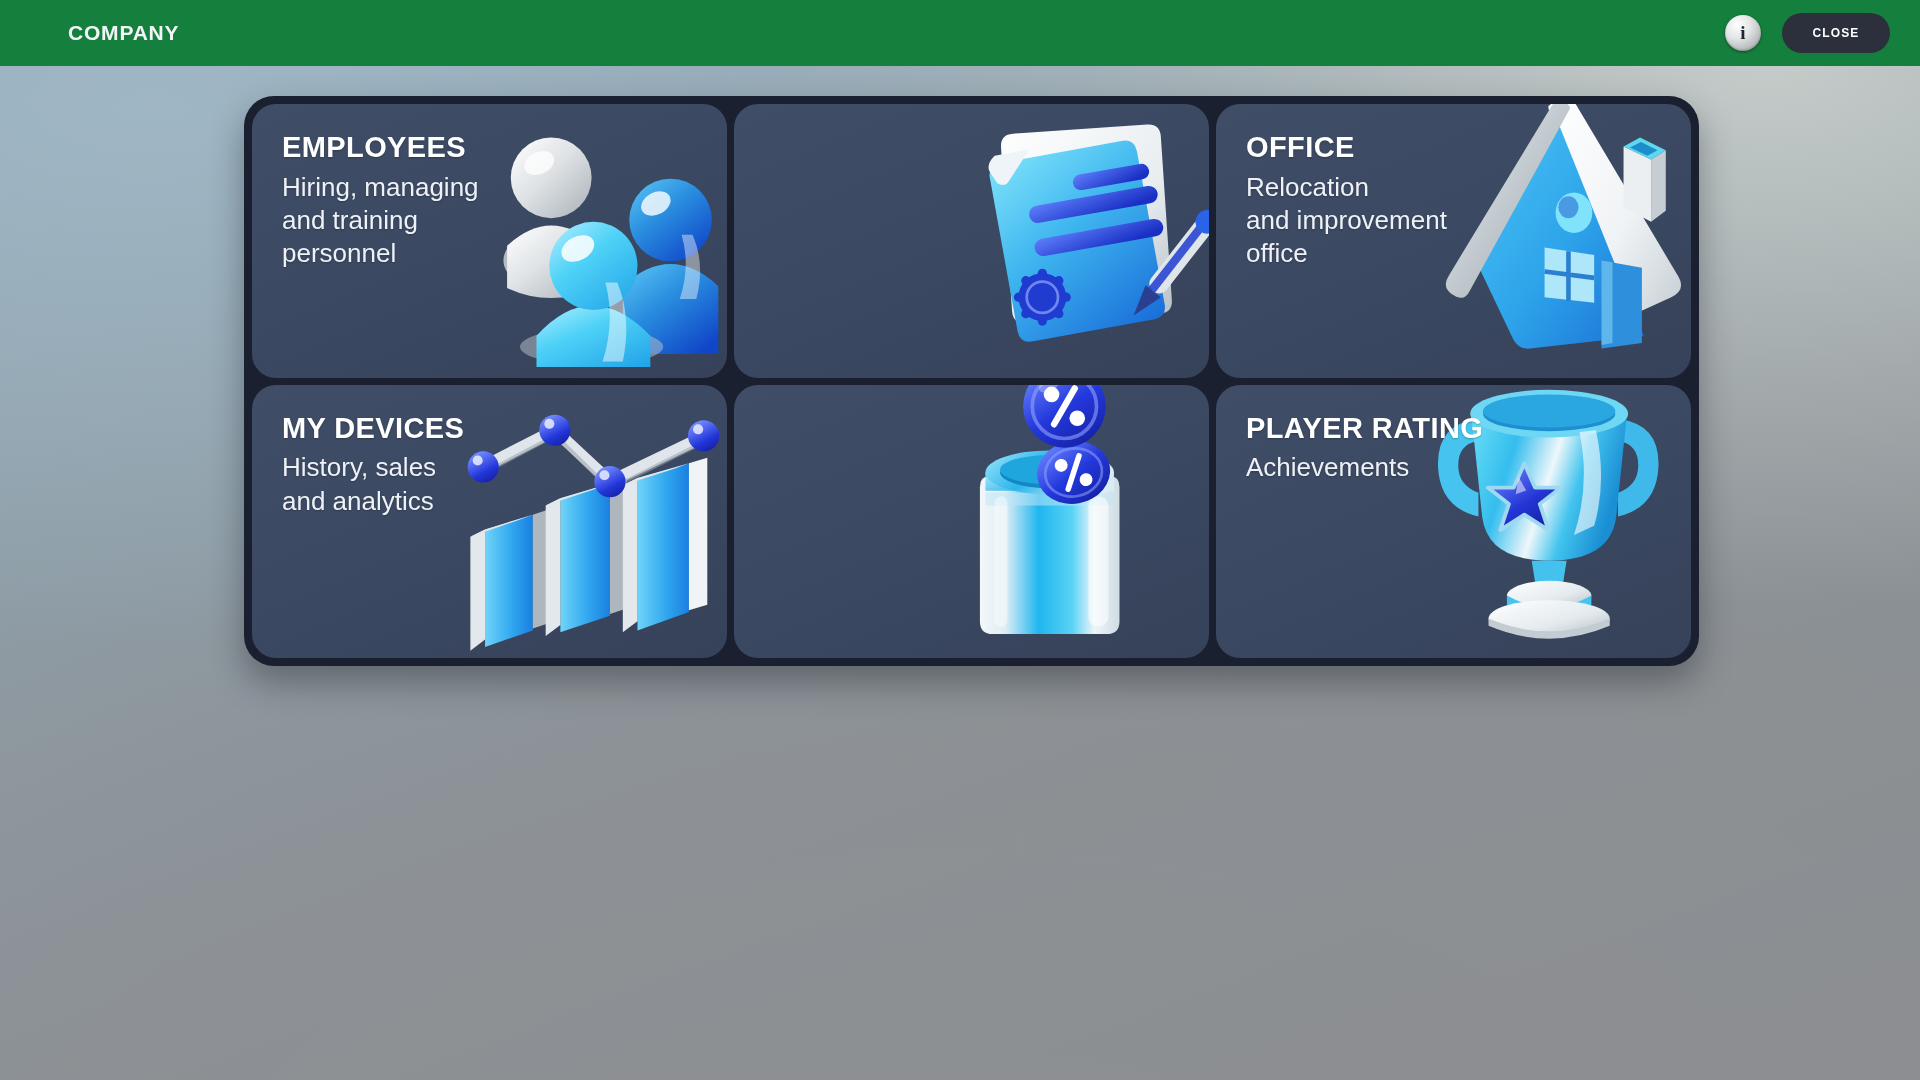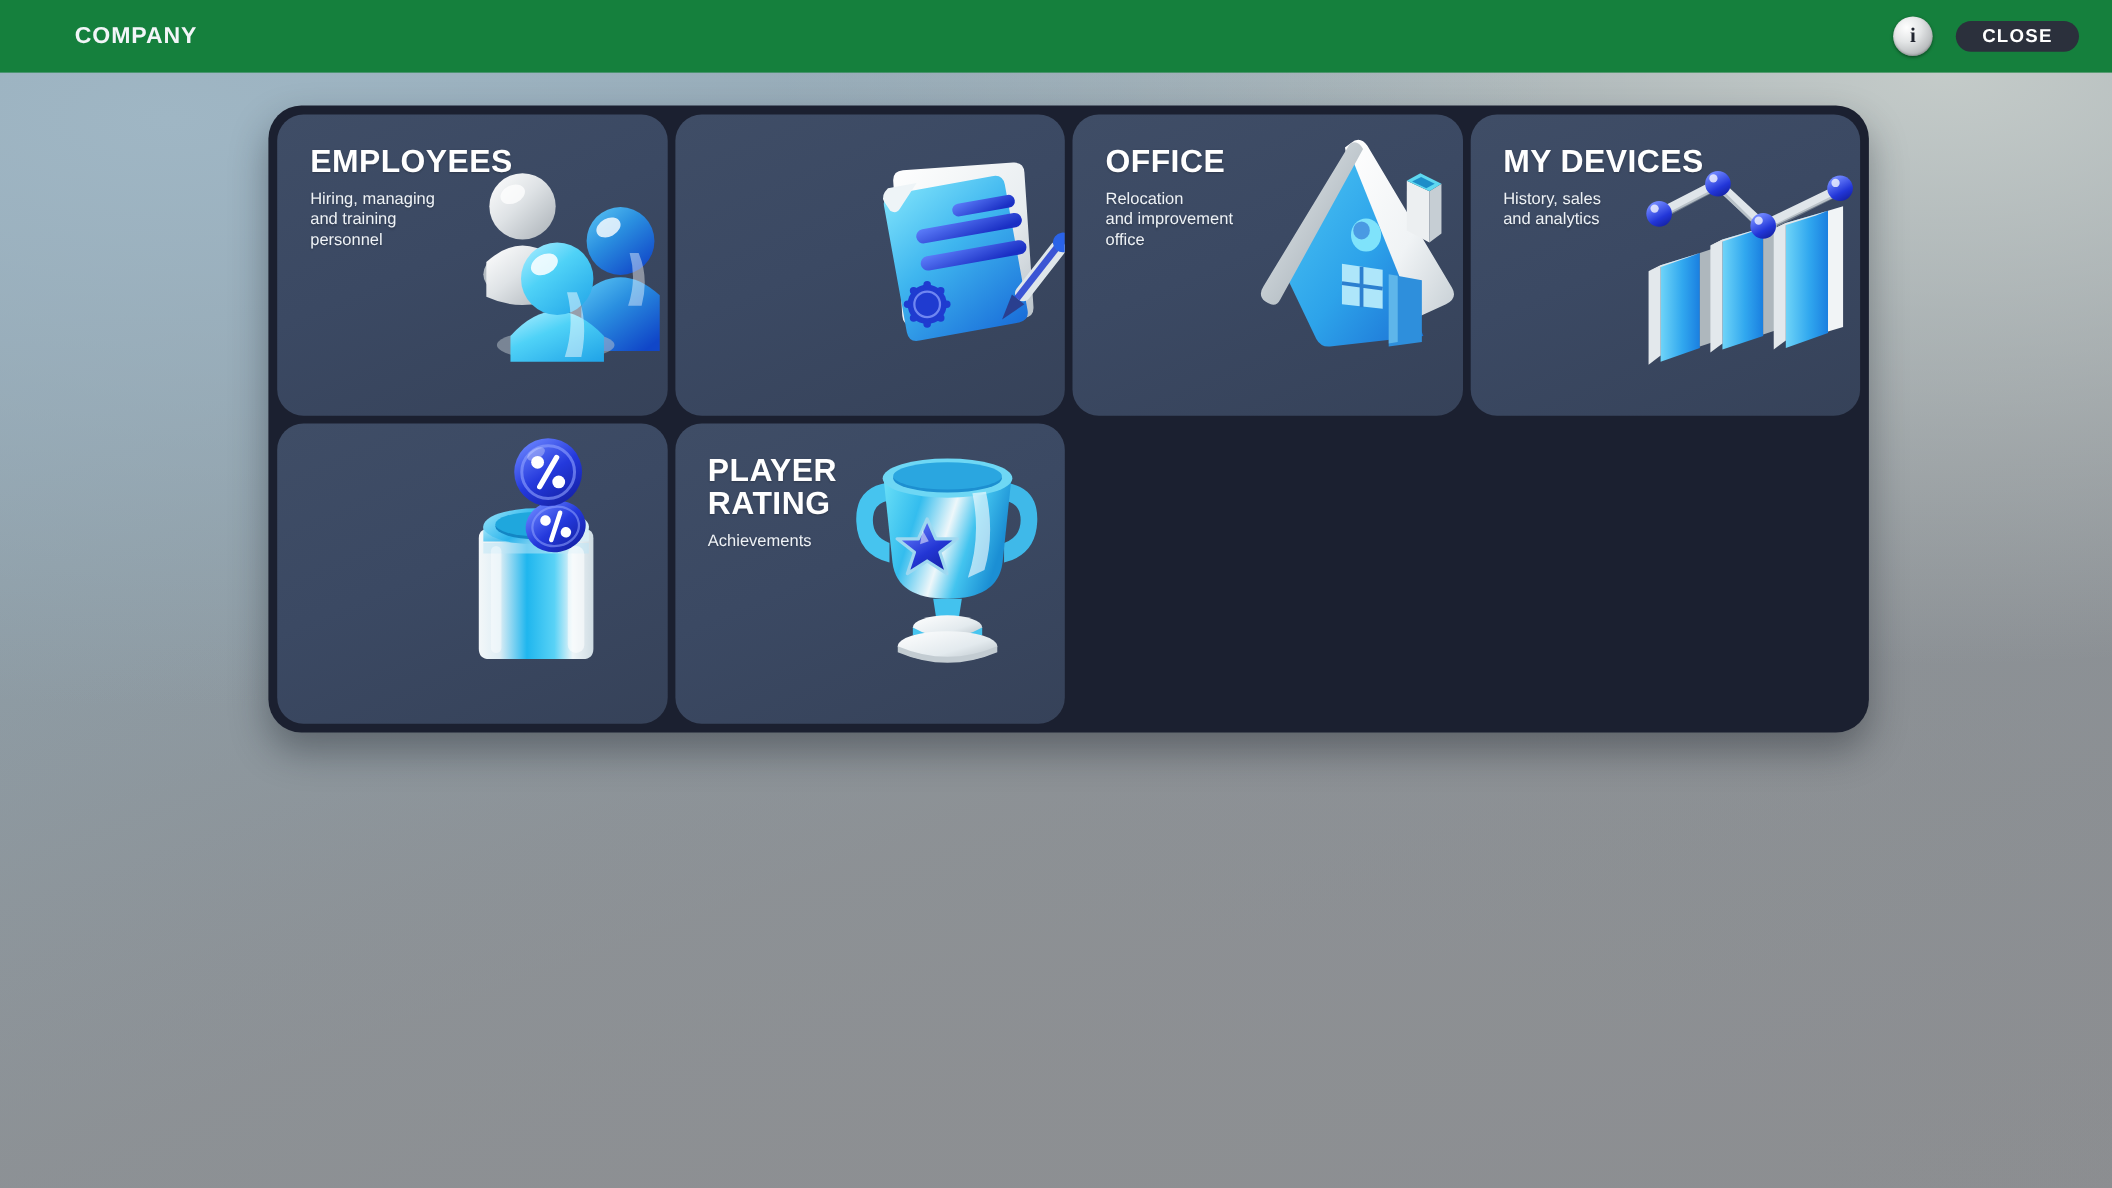--- a/index.html
+++ b/index.html
@@ -64,48 +64,48 @@
   }
   .info-btn .glyph {
     color: #20242f;
     font-size: 19px;
     font-weight: bold;
     font-family: "Liberation Serif", serif;
     line-height: 1;
     transform: translateY(-1px);
   }
   .close-btn {
-    height: 28px;
+    height: 40px;
     min-width: 108px;
     padding: 0 24px;
     border-radius: 20px;
     background: #2b303c;
     color: #ffffff;
-    font-size: 17px;
+    font-size: 12px;
     font-weight: bold;
     letter-spacing: 1.1px;
     display: flex;
     align-items: center;
     justify-content: center;
     cursor: pointer;
     border: none;
   }
 
   
   .grid-shell {
     position: absolute;
     left: 244px;
     top: 96px;
     width: 1455px;
     height: 570px;
     background: #1b2030;
     border-radius: 30px;
     padding: 8px;
     display: grid;
-    grid-template-columns: repeat(4, 1fr);
+    grid-template-columns: repeat(3, 1fr);
     grid-template-rows: repeat(2, 1fr);
     gap: 7px;
     box-shadow: 0 16px 34px rgba(20,25,35,.38);
     overflow: hidden;
   }
 
   .card {
     position: relative;
     background: linear-gradient(157deg, #3f4d66 0%, #3b4963 45%, #364259 100%);
     border-radius: 24px;
@@ -123,21 +123,21 @@
     color: #ffffff;
     font-size: 29px;
     font-weight: bold;
     letter-spacing: 0.4px;
     line-height: 1.06;
     margin-bottom: 8px;
     text-shadow: 0 1px 2px rgba(0,0,0,.25);
   }
   .card-desc {
     color: #eef2f6;
-    font-size: 15px;
+    font-size: 26px;
     font-weight: normal;
     line-height: 1.28;
     white-space: pre-line;
     text-shadow: 0 1px 2px rgba(0,0,0,.22);
   }
   .card-art {
     position: absolute;
     right: 0;
     bottom: 0;
     width: 58%;

